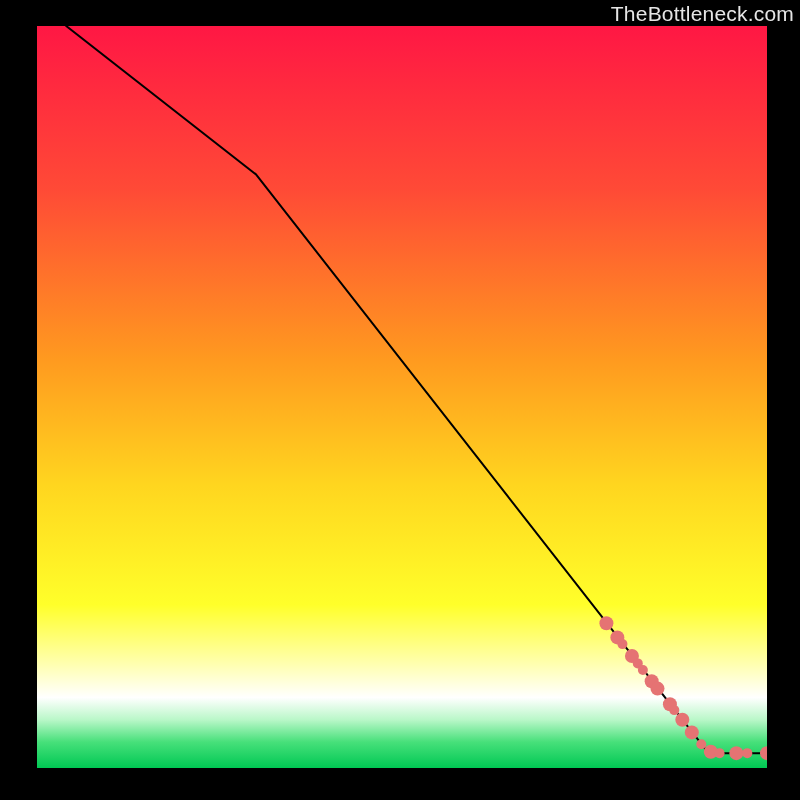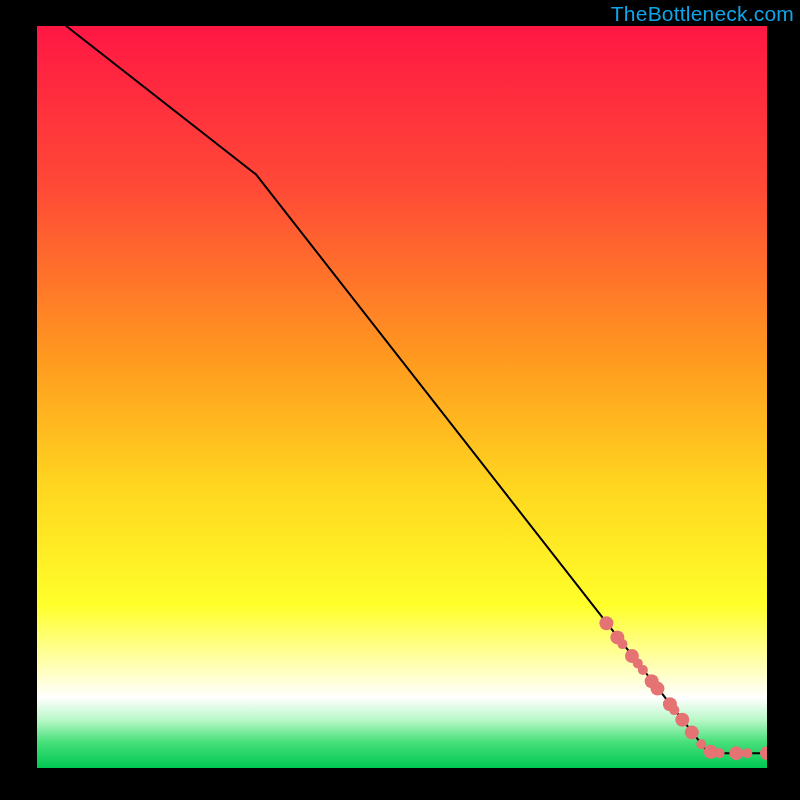--- a/index.html
+++ b/index.html
@@ -14,21 +14,21 @@
   .frame {
     position: relative;
     width: 800px;
     height: 800px;
     background: #000;
   }
   .watermark {
     position: absolute;
     top: 2px;
     right: 6px;
-    color: #0ea5e9;
+    color: #e5e5e5;
     font-size: 21px;
     font-weight: 400;
     letter-spacing: 0.2px;
     z-index: 5;
   }
   .plot-wrap {
     position: absolute;
     left: 37px;
     top: 26px;
     width: 730px;

